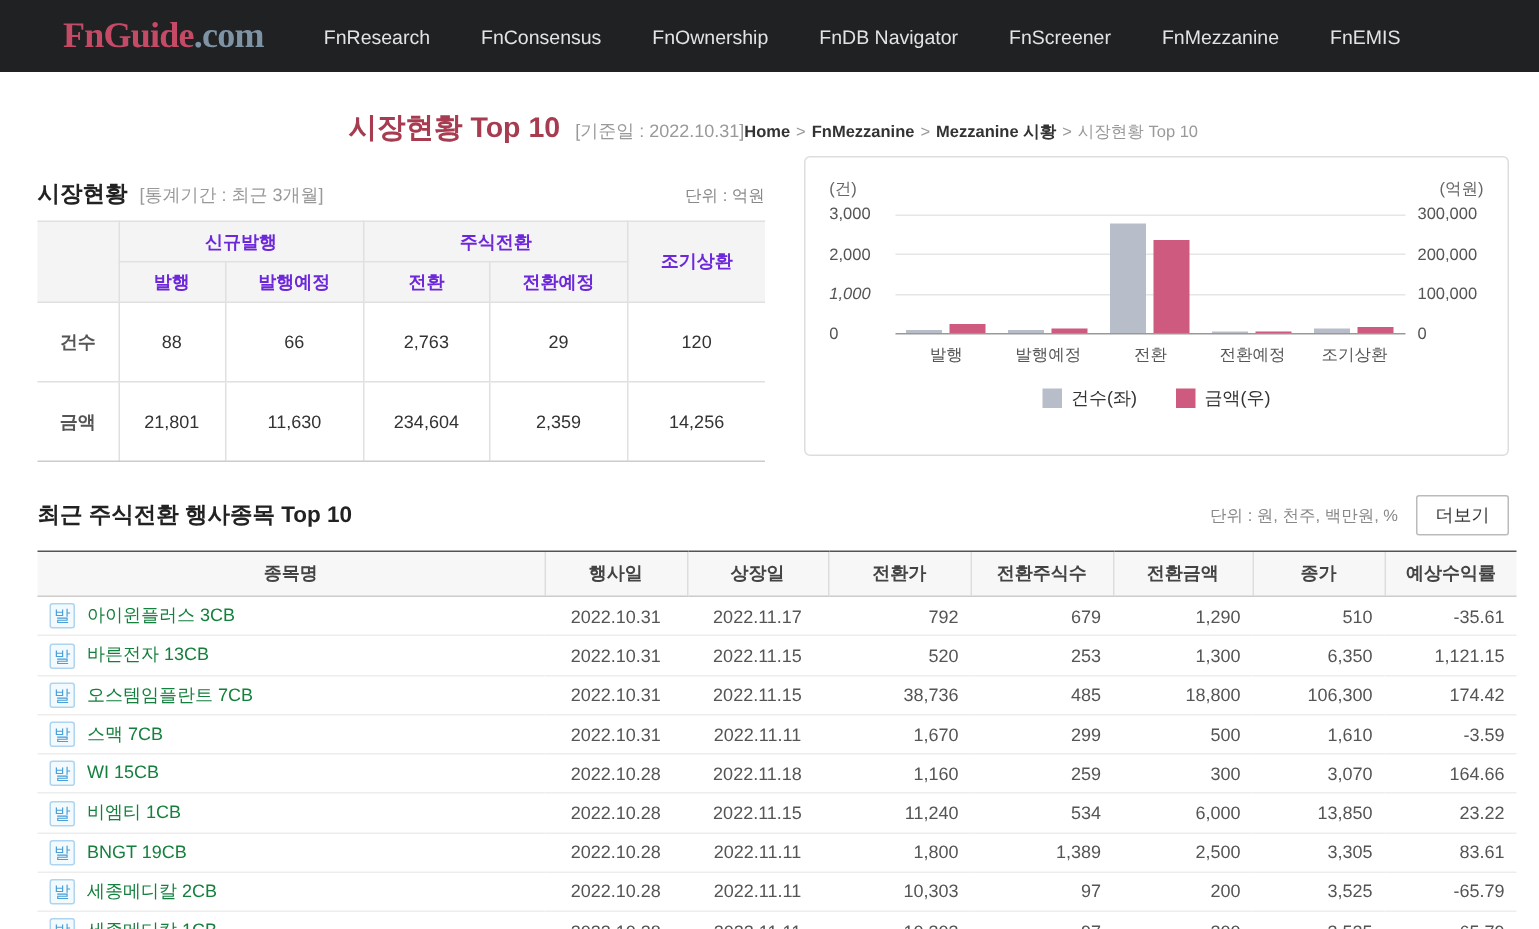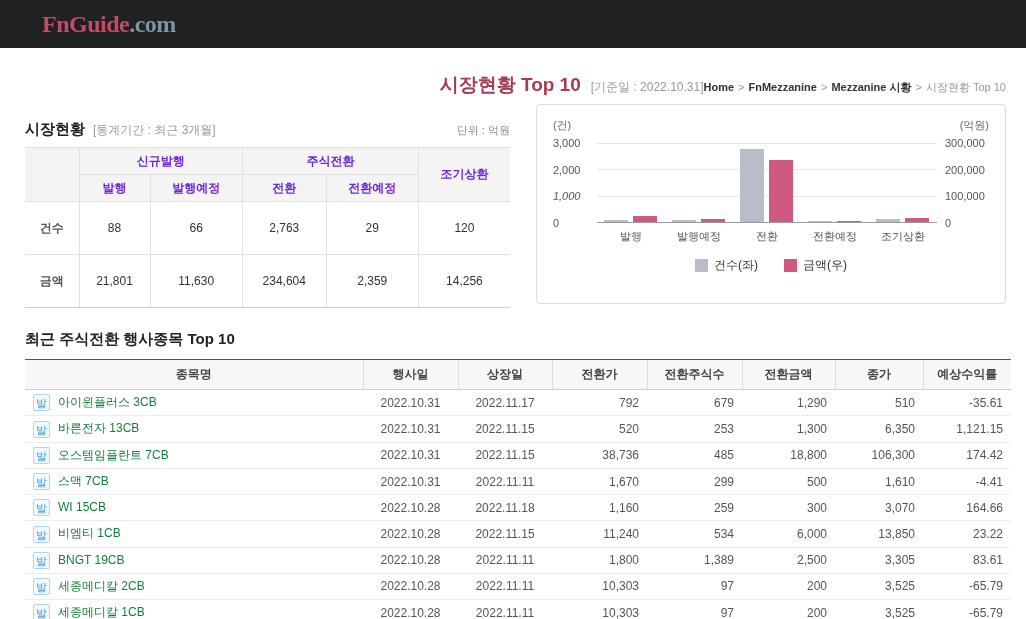--- a/index.html
+++ b/index.html
@@ -8,21 +8,21 @@
   
   .topnav { height:48px; background:#1f2123; display:flex; align-items:center; padding-left:42px; }
   .logo { font-family:"Liberation Serif","DejaVu Serif",serif; font-size:24px; font-weight:bold; letter-spacing:-0.5px; cursor:pointer; }
   .logo .lg-main { color:#c44a66; }
   .logo .lg-suffix { color:#7e93a4; }
   .nav-items { list-style:none; display:flex; gap:34px; margin-left:40px; }
   .nav-items li { color:#e3e3e3; font-size:13px; cursor:pointer; white-space:nowrap; }
 
   
   .page { padding:0 20px 0 25px; }
-  .page-head { margin-top:24px; display:flex; justify-content:flex-end; align-items:baseline; }
+  .page-head { margin-top:24px; display:flex; justify-content:center; align-items:baseline; }
   .page-title-wrap { display:flex; align-items:baseline; }
   .page-title { font-size:19px; font-weight:bold; color:#a73b50; }
   .page-note { font-size:12px; color:#999; margin-left:10px; }
   .breadcrumb { font-size:11px; color:#999; }
   .breadcrumb .bc-item { color:#333; font-weight:bold; cursor:pointer; }
   .breadcrumb .bc-sep { color:#999; font-weight:normal; margin:0 4px; }
   .breadcrumb .bc-current { color:#999; font-weight:normal; cursor:default; }
 
   
   .two-col { display:flex; margin-top:6px; gap:26px; align-items:flex-start; }
@@ -83,20 +83,29 @@
   .stock-link { cursor:pointer; color:#15803d; }
   .badge { display:inline-block; width:17px; height:17px; line-height:16px; text-align:center; font-size:11px; color:#4a9fd8; border:1px solid #aed4ef; background:#f3fafd; border-radius:2px; margin-right:8px; vertical-align:middle; }
   .ret-neg { color:#3d6fd2; }
   .ret-pos { color:#e8363d; }
 </style>
 </head>
 <body>
 
 <nav class="topnav">
   <div class="logo"><span class="lg-main">FnGuide</span><span class="lg-suffix">.com</span></div>
+  <ul class="nav-items">
+      <li>FnResearch</li>
+      <li>FnConsensus</li>
+      <li>FnOwnership</li>
+      <li>FnDB Navigator</li>
+      <li>FnScreener</li>
+      <li>FnMezzanine</li>
+      <li>FnEMIS</li>
+    </ul>
 </nav>
 
 <div class="page">
 
   <div class="page-head">
     <div class="page-title-wrap">
       <span class="page-title">시장현황 Top 10</span>
       <span class="page-note">[기준일 : 2022.10.31]</span>
     </div>
     <div class="breadcrumb"><span class="bc-item">Home</span><span class="bc-sep">&gt;</span><span class="bc-item">FnMezzanine</span><span class="bc-sep">&gt;</span><span class="bc-item">Mezzanine 시황</span><span class="bc-sep">&gt;</span><span class="bc-current">시장현황 Top 10</span></div>
@@ -213,20 +222,24 @@
             <span class="legend-swatch" style="background: rgb(206, 90, 127);"></span>
             <span>금액(우)</span>
           </span>
         </div>
     </div>
   </div>
 
   <div class="bottom-sec">
     <div class="sec-head2">
       <span class="sec-title2">최근 주식전환 행사종목 Top 10</span>
+      <div class="sec-right2">
+        <span class="unit2">단위 : 원, 천주, 백만원, %</span>
+        <button class="more-btn">더보기</button>
+      </div>
     </div>
     <table class="conv">
       <colgroup>
         <col style="width:338px">
           <col style="width:95px">
           <col style="width:94px">
           <col style="width:95px">
         <col style="width:95px">
           <col style="width:93px">
           <col style="width:88px">
@@ -276,21 +289,21 @@
             <td class="c-num ret-pos">174.42</td>
           </tr>
           <tr>
             <td class="c-name"><span class="badge">발</span><span class="stock-link">스맥 7CB</span></td>
             <td class="c-date">2022.10.31</td>
             <td class="c-date">2022.11.11</td>
             <td class="c-num">1,670</td>
             <td class="c-num">299</td>
             <td class="c-num">500</td>
             <td class="c-num">1,610</td>
-            <td class="c-num ret-neg">-4.41</td>
+            <td class="c-num ret-neg">-3.59</td>
           </tr>
           <tr>
             <td class="c-name"><span class="badge">발</span><span class="stock-link">WI 15CB</span></td>
             <td class="c-date">2022.10.28</td>
             <td class="c-date">2022.11.18</td>
             <td class="c-num">1,160</td>
             <td class="c-num">259</td>
             <td class="c-num">300</td>
             <td class="c-num">3,070</td>
             <td class="c-num ret-pos">164.66</td>

